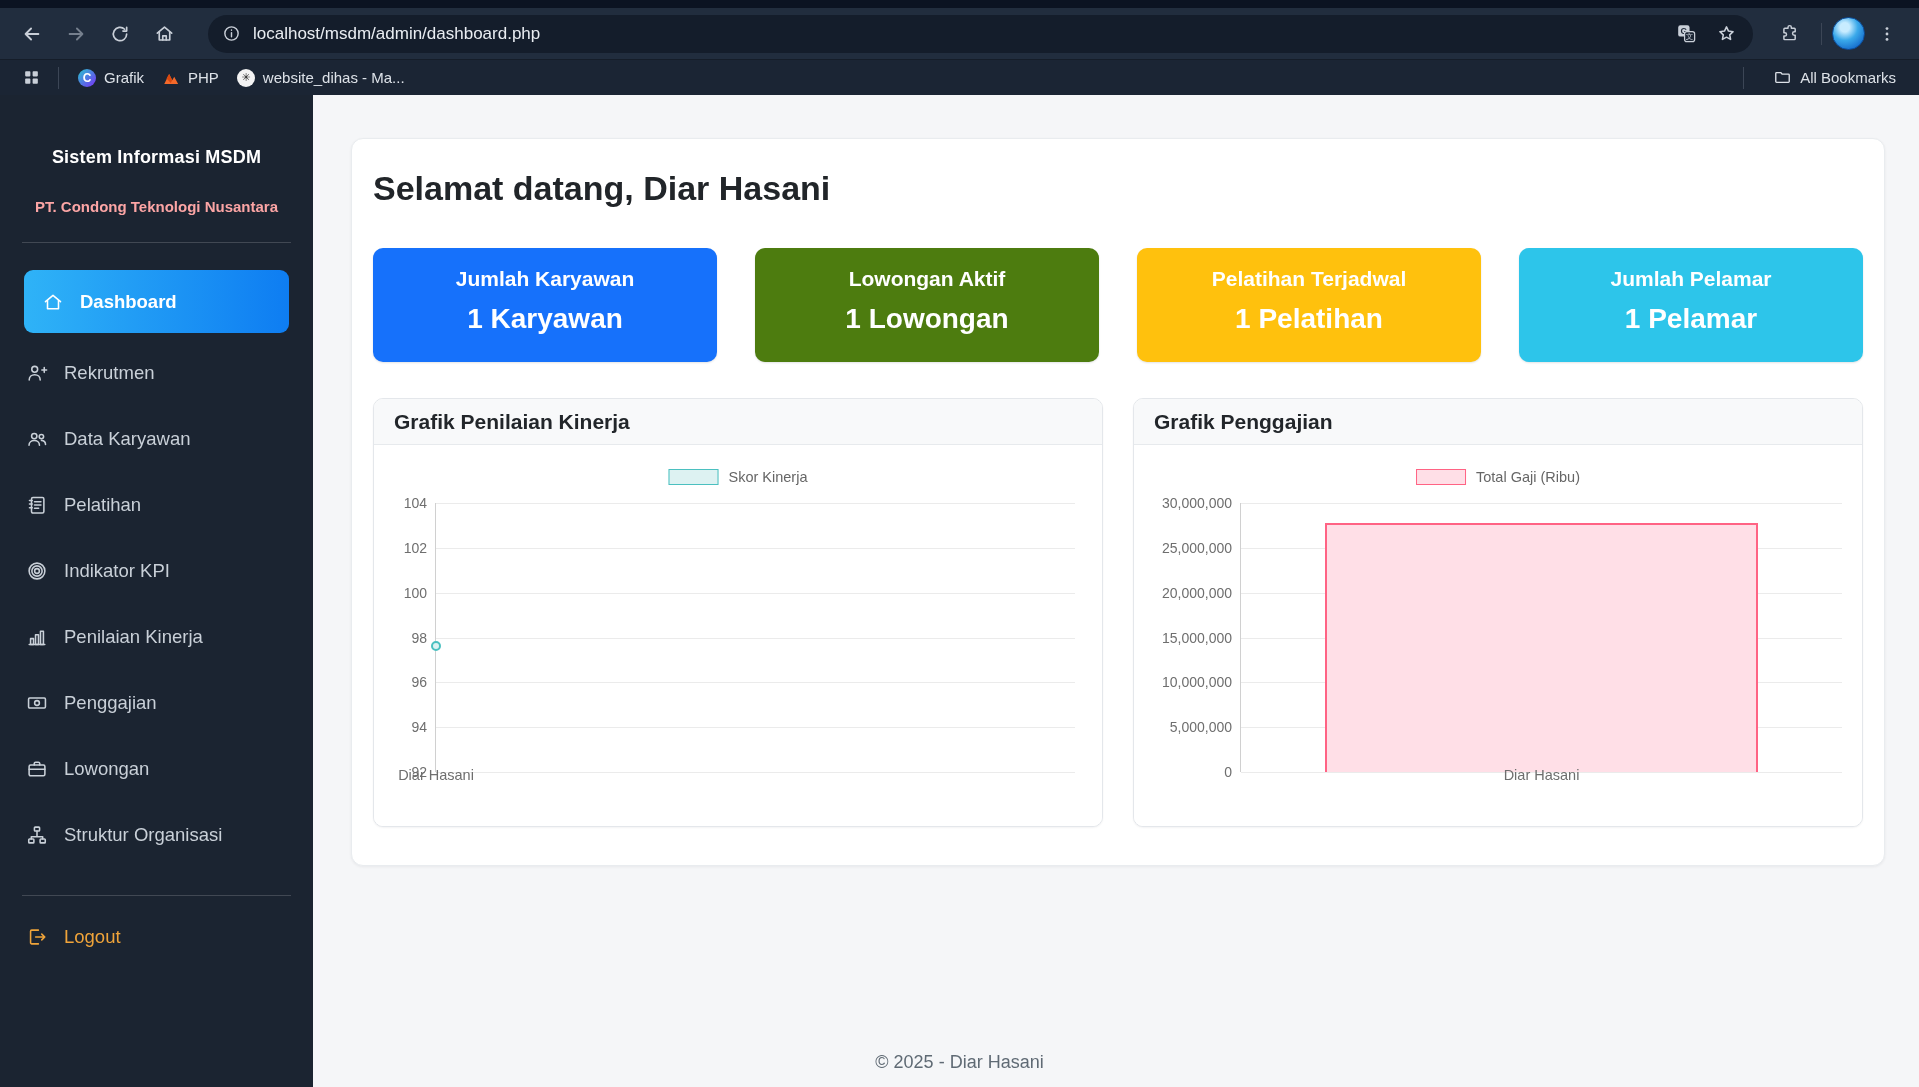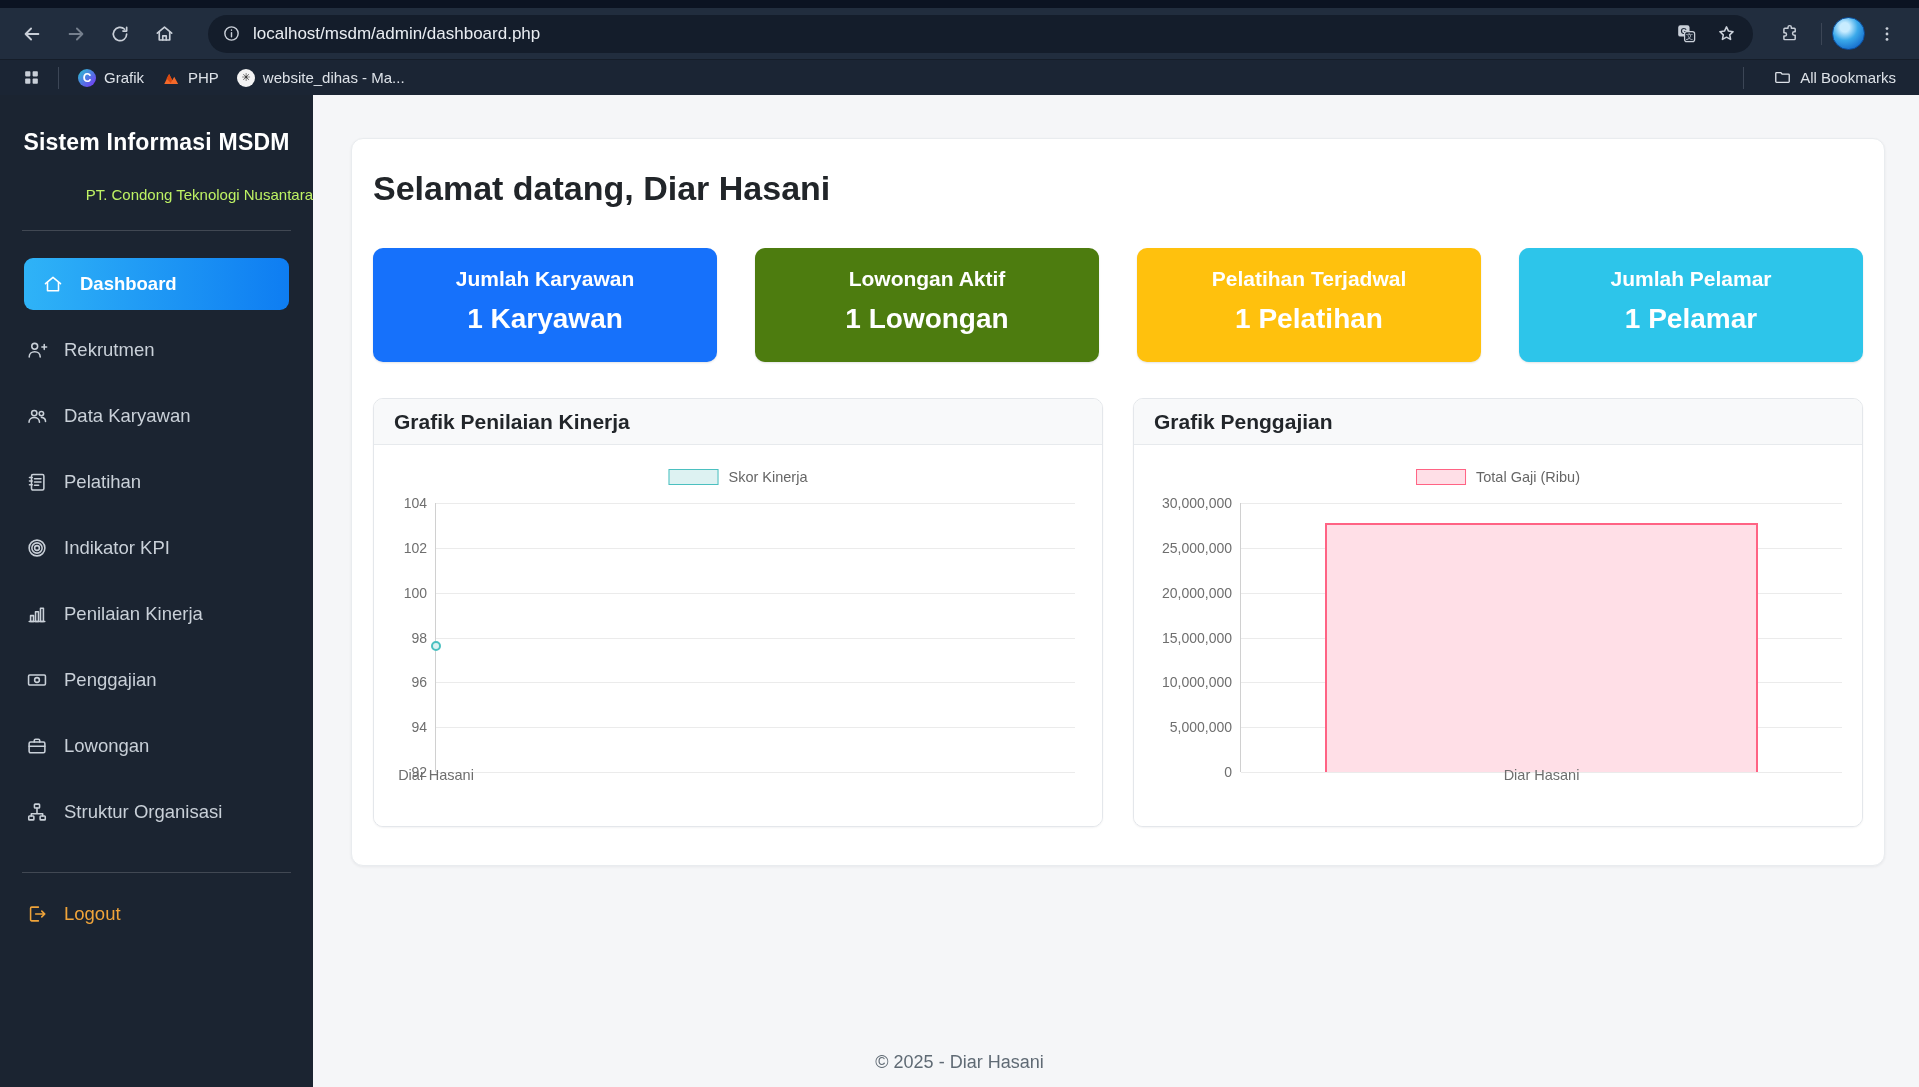--- a/index.html
+++ b/index.html
@@ -27,27 +27,27 @@
   .bookmarksbar { height:36px; background:#1b2534; border-top:1px solid #151d29; display:flex; align-items:center; padding:0 14px; color:#dde2e8; font-size:15px; }
   .bm-chip { display:flex; align-items:center; gap:8px; padding:4px 9px; border-radius:6px; cursor:pointer; white-space:nowrap; }
   .fav-circle { width:18px; height:18px; border-radius:50%; display:flex; align-items:center; justify-content:center; font-size:12px; font-weight:bold; }
   .fav-canva { background:linear-gradient(135deg,#27c4cf,#7b2ff7); color:#fff; }
   .fav-site  { background:#f3f3f3; color:#2b2b2b; font-size:11px; font-weight:normal; }
   .bm-right { margin-left:auto; display:flex; align-items:center; gap:10px; }
 
   
   .app { display:flex; height:992px; }
   .sidebar { width:313px; flex-shrink:0; background:#1b2431; color:#ccd3da; display:flex; flex-direction:column; }
-  .sb-title { margin-top:34px; text-align:center; color:#fff; font-size:23px; font-weight:bold; letter-spacing:.2px; }
-  .sb-sub { margin-top:30px; text-align:right; font-size:15px; color:#bef264; }
+  .sb-title { margin-top:52px; text-align:center; color:#fff; font-size:18px; font-weight:bold; letter-spacing:.2px; }
+  .sb-sub { margin-top:30px; text-align:center; font-size:15px; color:#fca5a5;font-weight:bold; }
   .sb-divider { border-top:1px solid rgba(255,255,255,.17); margin:27px 22px 0; }
   .menu { margin-top:20px; list-style:none; }
   .menu-item { height:66px; display:flex; align-items:center; gap:16px; padding:0 26px; font-size:18.5px; color:#c9d0d8; cursor:pointer; }
   .menu-item svg { width:22px; height:22px; flex-shrink:0; }
-  .menu-item.active { height:52px; margin:7px 24px; padding:0 18px; border-radius:9px;
+  .menu-item.active { height:63px; margin:7px 24px; padding:0 18px; border-radius:9px;
     background:linear-gradient(90deg,#2fb3f7 0%,#0e7df2 100%); color:#fff; font-weight:bold; }
   .menu-item.logout { color:#f0a43a; margin-top:8px; }
 
   main { flex:1; position:relative; padding:43px 34px 0 38px; }
   .content-card { background:#fff; border:1px solid #e9ecef; border-radius:12px;
     box-shadow:0 1px 3px rgba(16,24,40,.06); padding:24px 21px 46px; height:728px; }
   .welcome { font-size:34px; font-weight:bold; color:#212529; margin:6px 0 40px; }
 
   .stats { display:flex; gap:38px; margin-bottom:36px;text-align:center; }
   .stat-card { flex:1; height:114px; border-radius:10px; color:#fff; padding:19px 24px;

